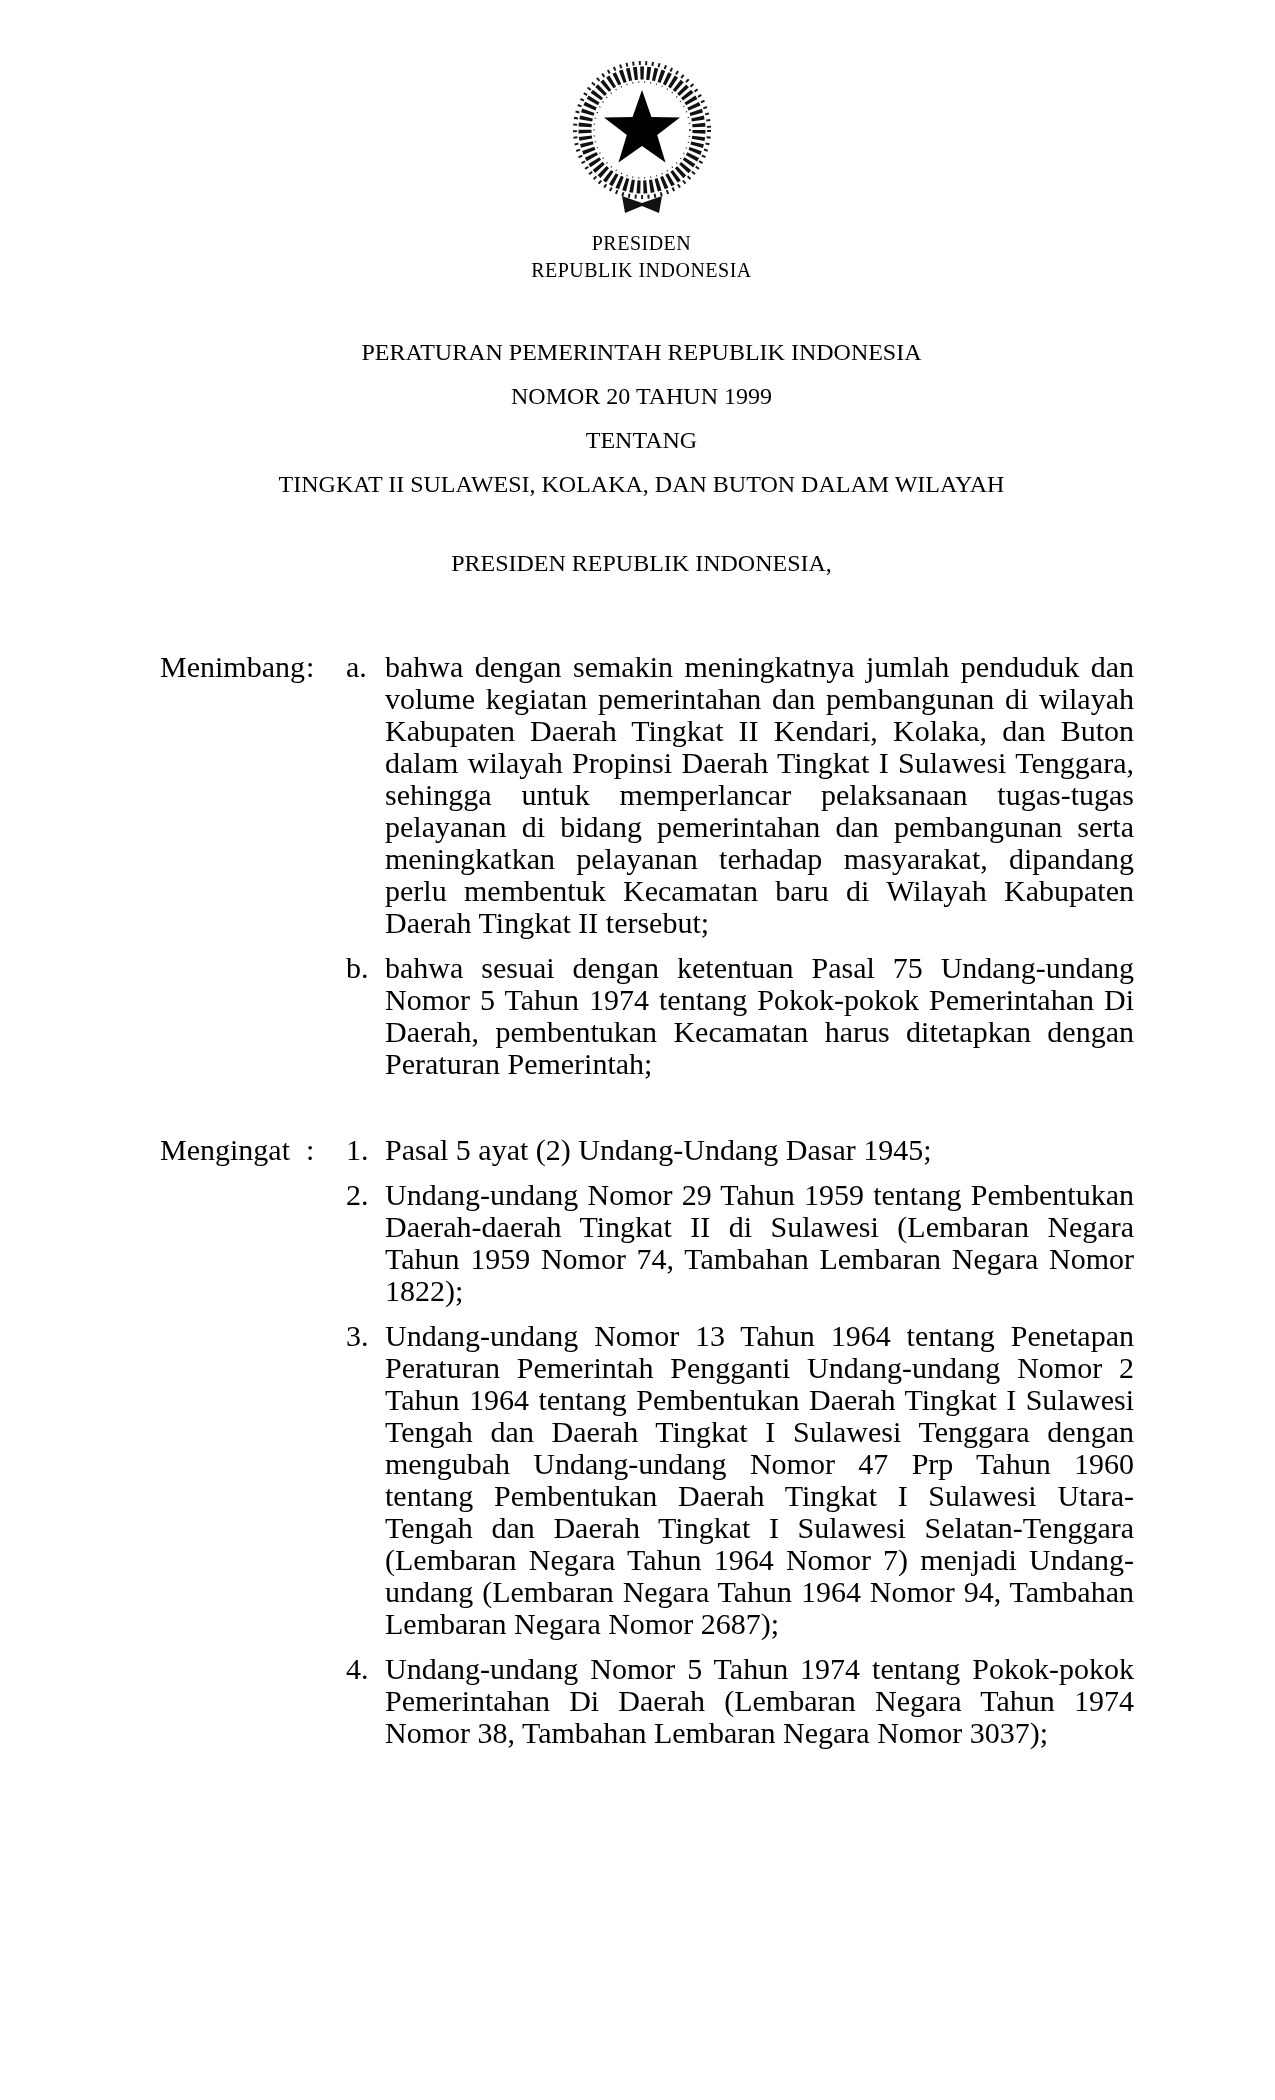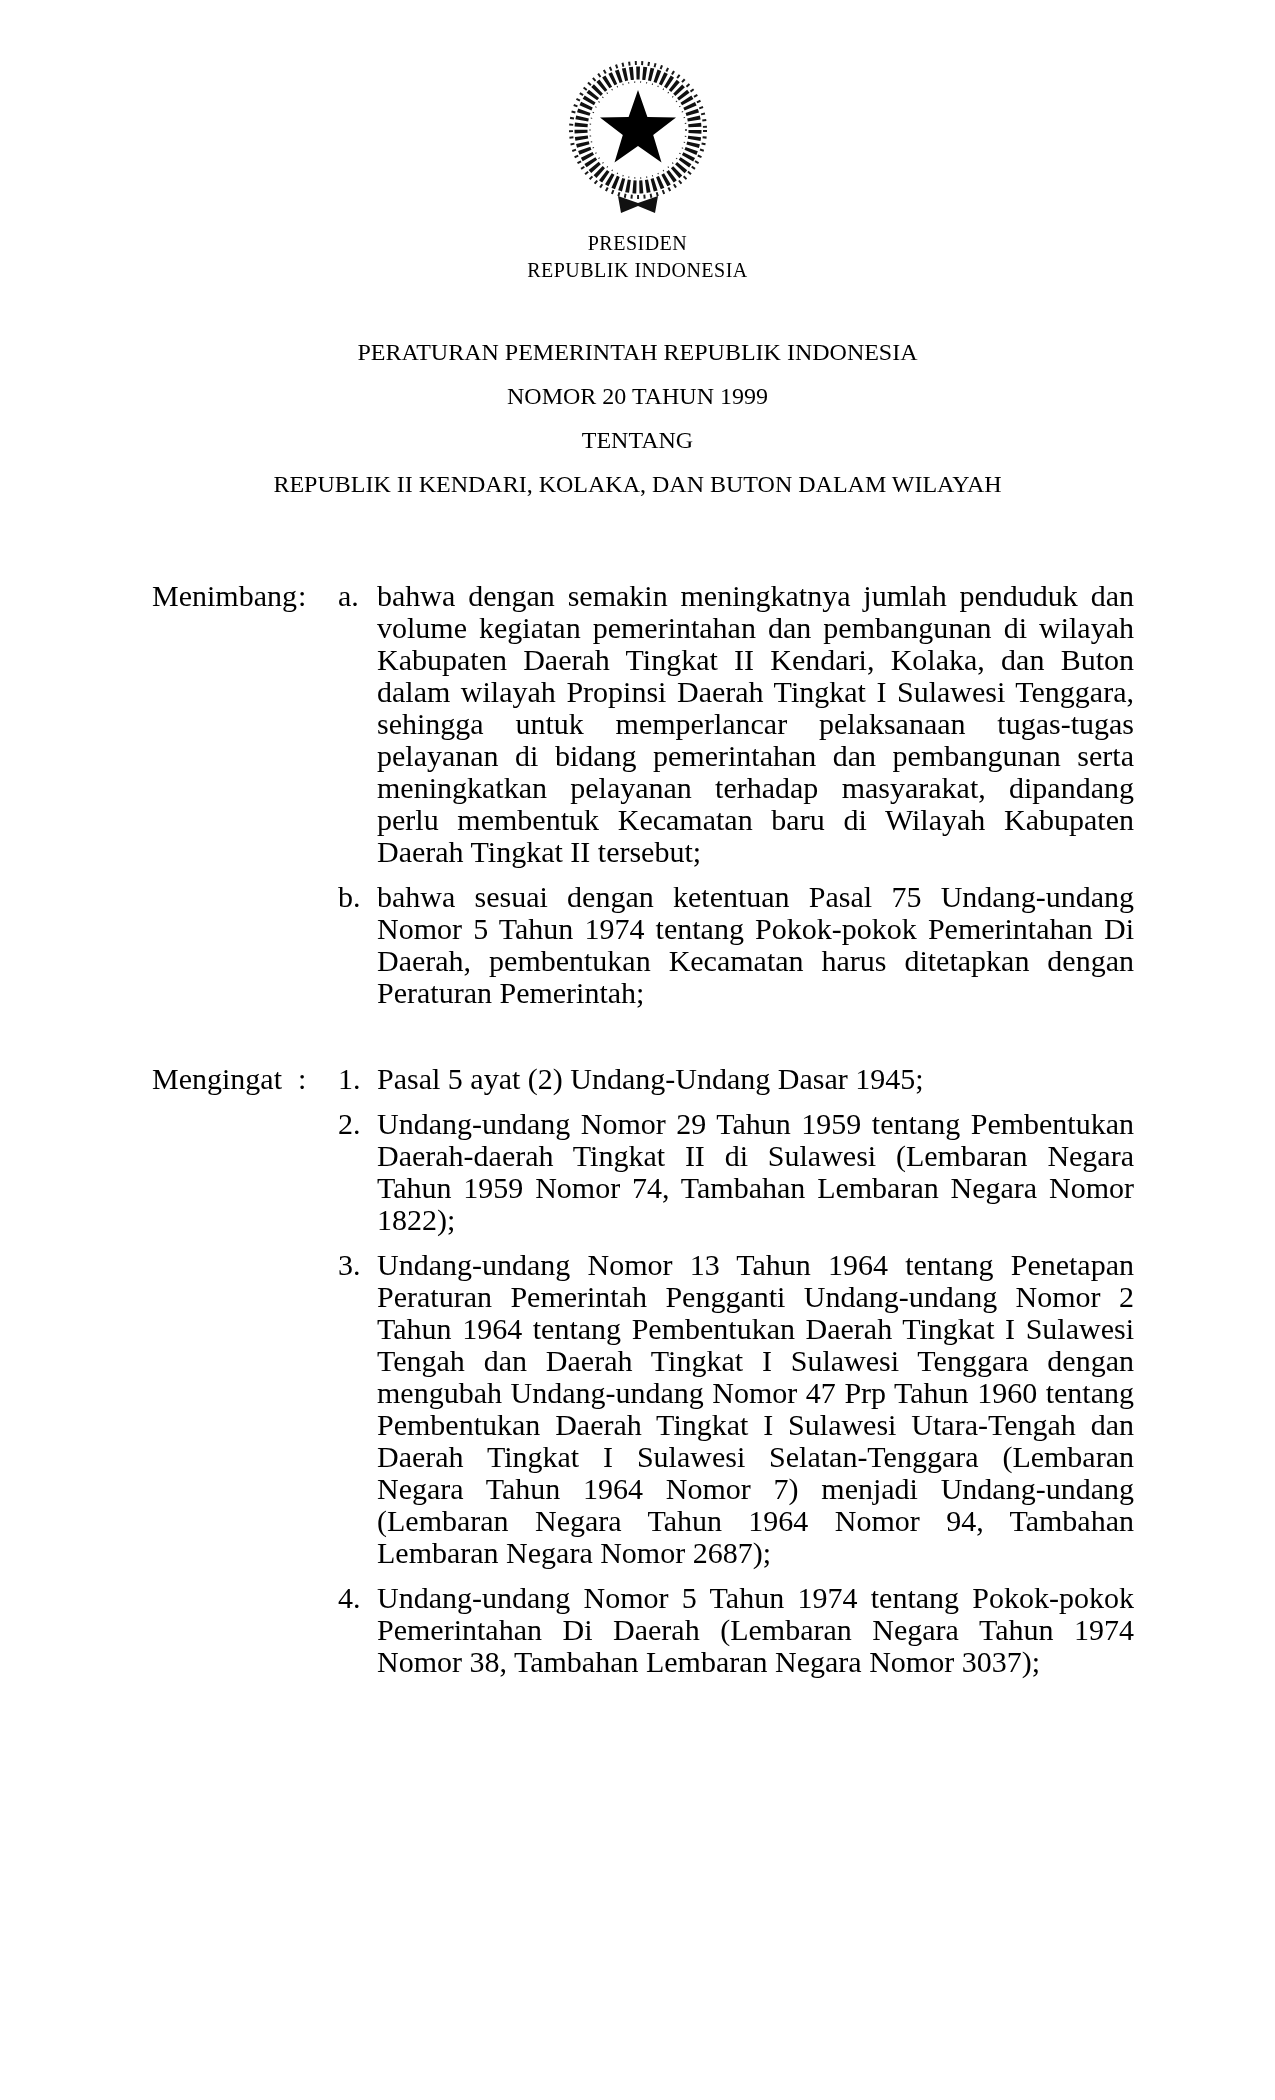--- a/index.html
+++ b/index.html
@@ -10,20 +10,21 @@
     background: #ffffff;
     color: #000000;
     font-family: "Liberation Serif", serif;
   }
   .page {
     position: relative;
     width: 1275px;
     height: 2100px;
     overflow: hidden;
     background: #ffffff;
+    padding-left: 8px;
   }
   .emblem-wrap {
     padding-top: 50px;
     text-align: center;
   }
   .emblem-wrap svg { display: inline-block; }
   .org-name {
     text-align: center;
     font-size: 20px;
     line-height: 27px;
@@ -87,23 +88,24 @@
     <div class="org-name">
       <div>PRESIDEN</div>
       <div>REPUBLIK INDONESIA</div>
     </div>
   </div>
 
   <div class="title-block">
     <div>PERATURAN PEMERINTAH REPUBLIK INDONESIA</div>
     <div>NOMOR 20 TAHUN 1999</div>
     <div>TENTANG</div>
-    <div>REPUBLIK II KENDARI, KOLAKA, DAN BUTON DALAM WILAYAH</div>
+    <div>TINGKAT II SULAWESI, KOLAKA, DAN BUTON DALAM WILAYAH</div>
   </div>
 
+  <div class="salutation">PRESIDEN REPUBLIK INDONESIA,</div>
 
   <section class="clause clause-menimbang">
     <div class="clause-label">Menimbang</div>
     <div class="clause-colon">:</div>
     <div class="clause-items">
       <div class="item">
         <span class="marker">a.</span>
         <p>bahwa dengan semakin meningkatnya jumlah penduduk dan volume kegiatan pemerintahan dan pembangunan di wilayah Kabupaten Daerah Tingkat II Kendari, Kolaka, dan Buton dalam wilayah Propinsi Daerah Tingkat I Sulawesi Tenggara, sehingga untuk memperlancar pelaksanaan tugas-tugas pelayanan di bidang pemerintahan dan pembangunan serta meningkatkan pelayanan terhadap masyarakat, dipandang perlu membentuk Kecamatan baru di Wilayah Kabupaten Daerah Tingkat II tersebut;</p>
       </div>
       <div class="item">

